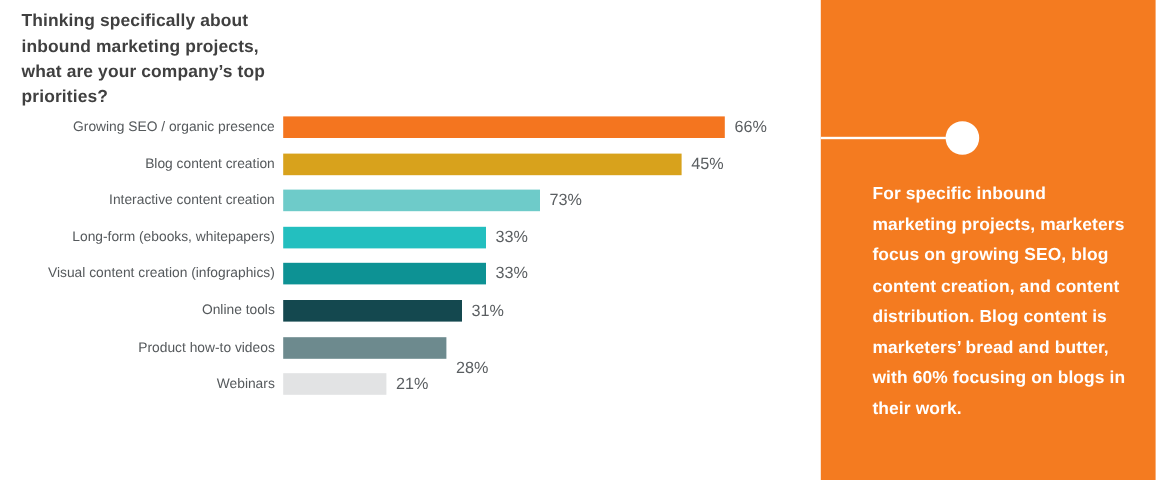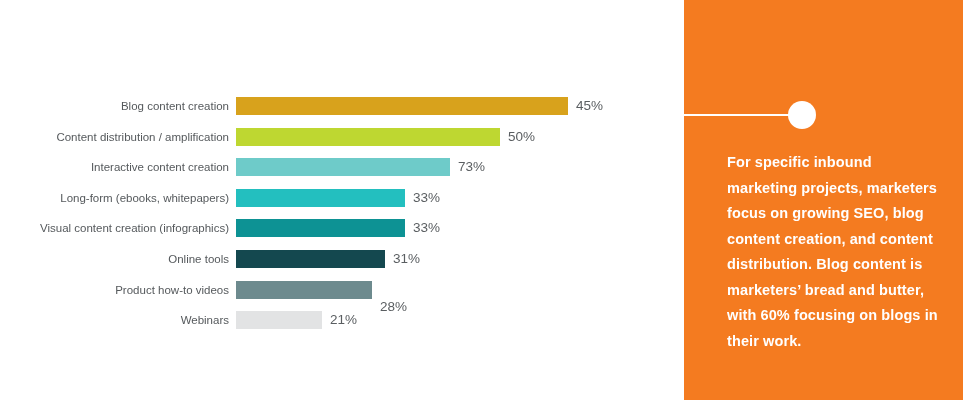--- a/index.html
+++ b/index.html
@@ -129,35 +129,36 @@
     letter-spacing: 0.1px;
   }
 </style>
 </head>
 <body>
 
 <div id="root">
 
   <div class="chart-panel">
 
+    <div class="chart-title">Thinking specifically about inbound marketing projects, what are your company’s top priorities?</div>
 
     <div class="bars" id="bars">
+        <div class="bar-row">
+          <div class="bar-label">Growing SEO / organic presence</div>
+          <div class="bar-track" style="width: 368px;">
+            <div class="bar-fill" style="background: rgb(244, 117, 31);"></div>
+          </div>
+          <div class="bar-value" style="left: 612px;">66%</div>
+        </div>
         <div class="bar-row">
           <div class="bar-label">Blog content creation</div>
           <div class="bar-track" style="width: 332px;">
             <div class="bar-fill" style="background: rgb(216, 162, 28);"></div>
           </div>
           <div class="bar-value" style="left: 576px;">45%</div>
-        </div>
-        <div class="bar-row">
-          <div class="bar-label">Content distribution / amplification</div>
-          <div class="bar-track" style="width: 264px;">
-            <div class="bar-fill" style="background: rgb(190, 215, 49);"></div>
-          </div>
-          <div class="bar-value" style="left: 508px;">50%</div>
         </div>
         <div class="bar-row">
           <div class="bar-label">Interactive content creation</div>
           <div class="bar-track" style="width: 214px;">
             <div class="bar-fill" style="background: rgb(110, 203, 201);"></div>
           </div>
           <div class="bar-value" style="left: 458px;">73%</div>
         </div>
         <div class="bar-row">
           <div class="bar-label">Long-form (ebooks, whitepapers)</div>

